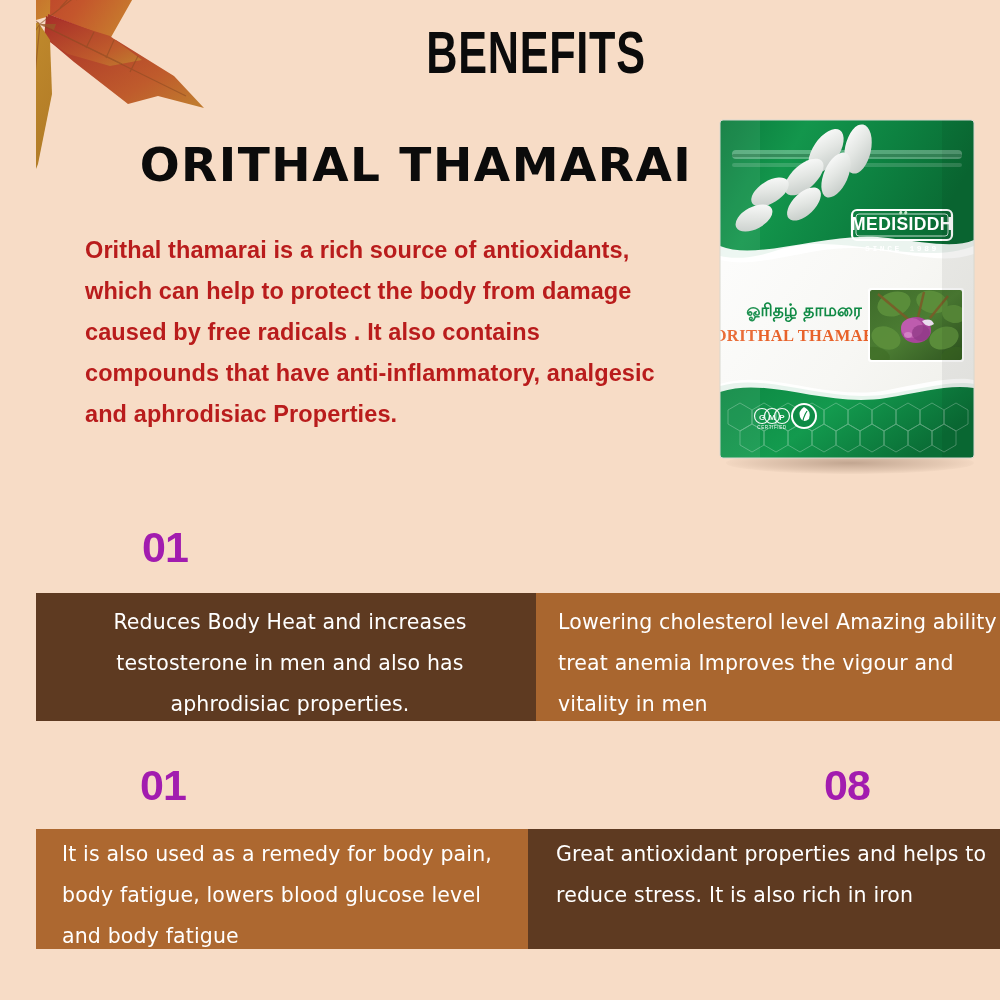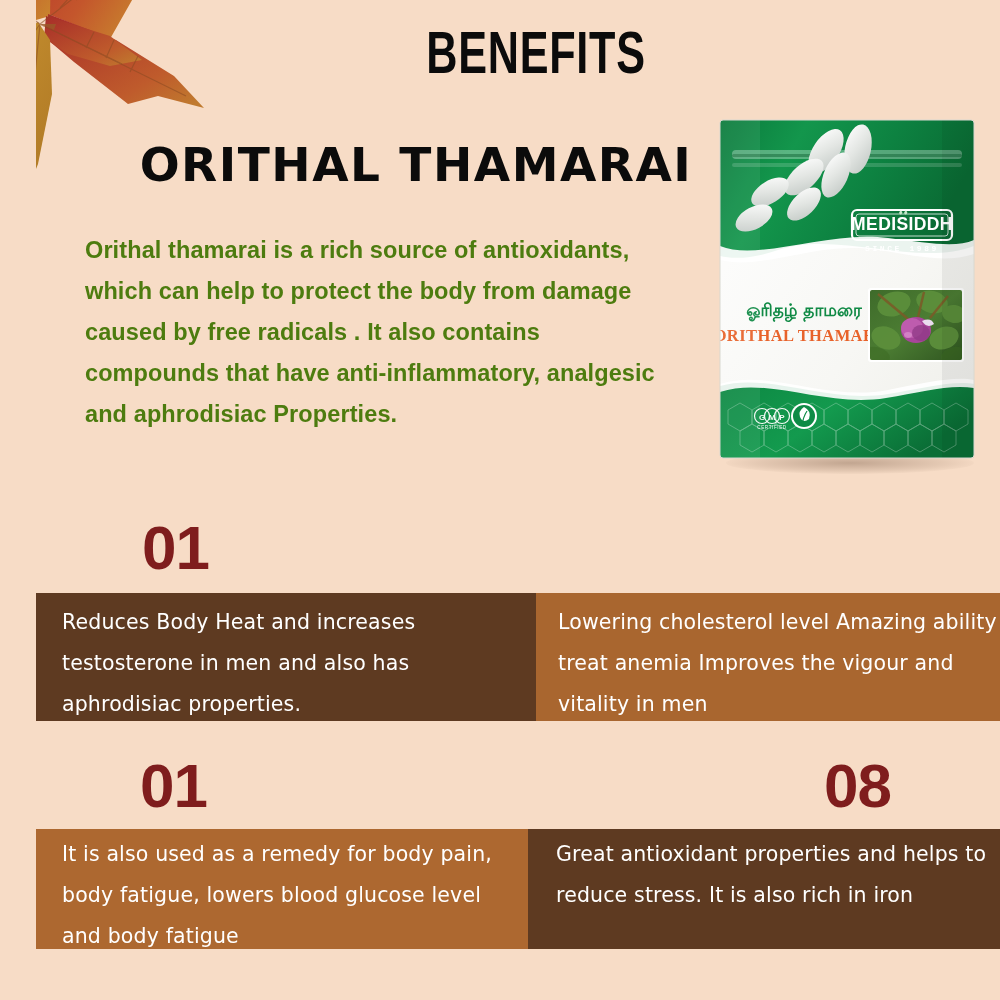--- a/index.html
+++ b/index.html
@@ -71,21 +71,21 @@
 
   .intro-paragraph {
     position: absolute;
     left: 49px;
     top: 230px;
     width: 590px;
     font-family: "Liberation Sans", sans-serif;
     font-weight: 700;
     font-size: 23.5px;
     line-height: 41px;
-    color: #4d7c0f;
+    color: #b91c1c;
     letter-spacing: 0.1px;
   }
 
   
   .package {
     position: absolute;
     left: 682px;
     top: 118px;
     width: 258px;
     height: 342px;
@@ -99,23 +99,23 @@
     border-radius: 50%;
     background: radial-gradient(ellipse at center, rgba(90,60,40,0.34) 0%, rgba(90,60,40,0.12) 52%, rgba(90,60,40,0) 76%);
   }
   .package svg { display: block; width: 100%; height: 100%; }
 
   
   .num {
     position: absolute;
     font-family: "Liberation Sans", sans-serif;
     font-weight: 700;
-    font-size: 62px;
+    font-size: 43px;
     line-height: 67px;
-    color: #7f1d1d;
+    color: #a21caf;
     letter-spacing: -1px;
   }
   .num-01 { left: 106px; top: 514px; }
   .num-02 { left: 104px; top: 752px; }
   .num-03 { left: 790px; top: 514px; }
   .num-04 { left: 788px; top: 752px; }
 
   .block {
     position: absolute;
     box-sizing: border-box;
@@ -125,20 +125,21 @@
     font-size: 20.5px;
     line-height: 41px;
     letter-spacing: 0.15px;
   }
   .block .block-text { display: block; }
 
   .block-01 {
     left: 0; top: 593px; width: 500px; height: 128px;
     background: #5E3A21;
     padding: 9px 18px 0 26px;
+    text-align: center;
   }
   .block-03 {
     left: 500px; top: 593px; width: 500px; height: 128px;
     background: #A9662F;
     padding: 9px 10px 0 22px;
   }
   .block-02 {
     left: 0; top: 829px; width: 492px; height: 120px;
     background: #AD6830;
     padding: 5px 10px 0 26px;

